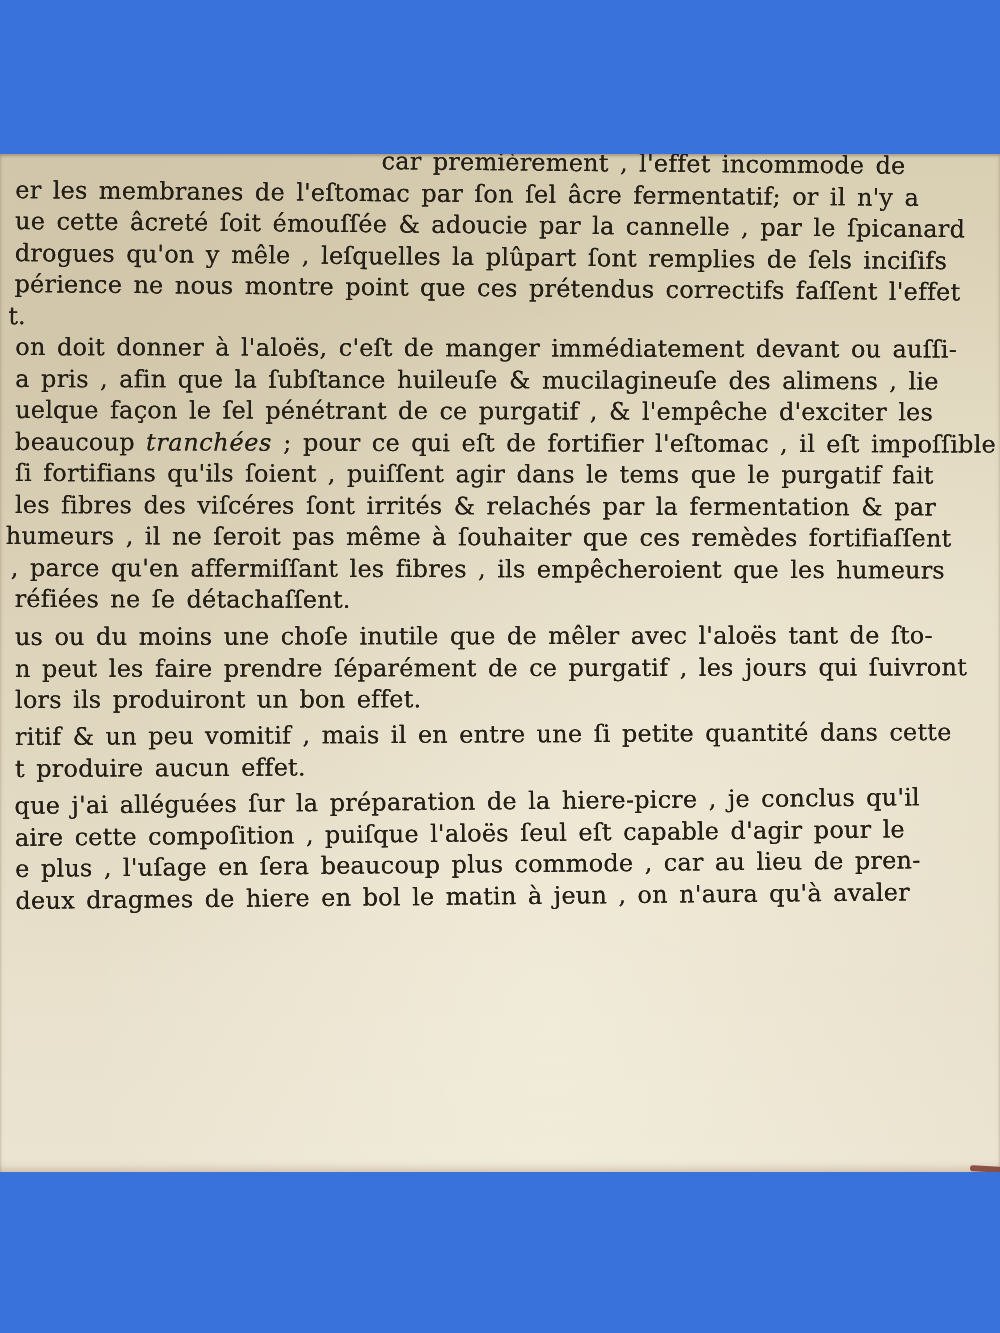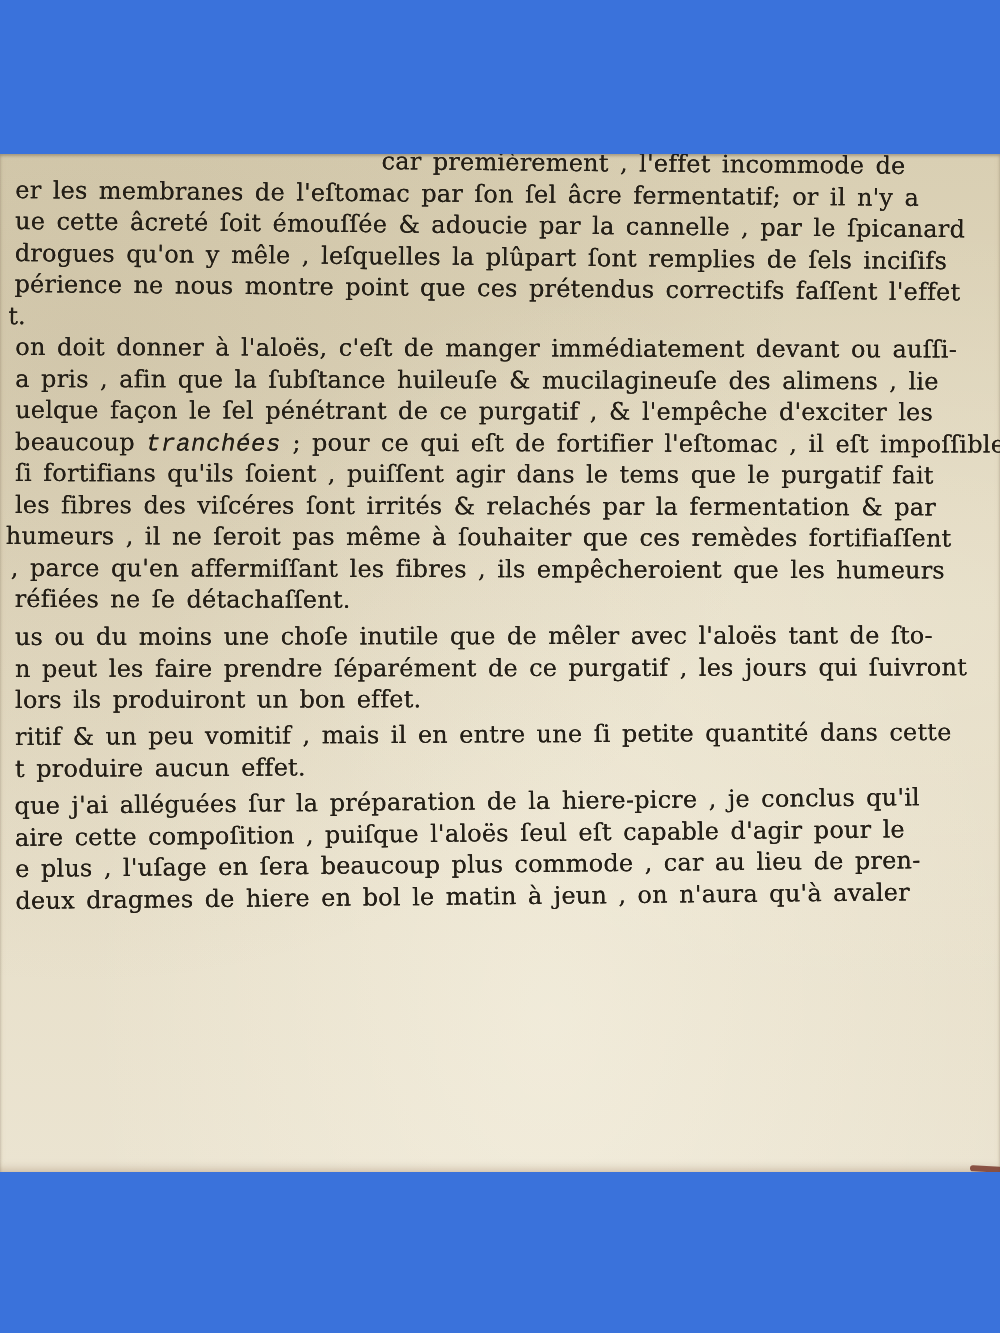--- a/index.html
+++ b/index.html
@@ -49,21 +49,21 @@
   .p1 { margin-top: -11px; transform: rotate(0.5deg); }
   .p2 { transform: rotate(0.15deg); }
   .p3 { margin-top: 6px; transform: rotate(-0.1deg); }
   .p4 { margin-top: 6px; transform: rotate(-0.3deg); }
   .p5 { margin-top: 6px; transform: rotate(-0.55deg); }
   .line { height: 31.5px; }
   .l-first { padding-left: 366px; }
   .l-frag { margin-left: -6px; }
   .l-clip-h { margin-left: -9px; }
   .l-clip-c { margin-left: -4px; }
-  .em { font-style: italic; letter-spacing: 0.6px; font-family: Liberation Mono, monospace; }
+  .em { font-style: italic; letter-spacing: 0.6px; }
   .edge-wedge {
     position: absolute;
     right: -4px;
     bottom: 0px;
     width: 34px;
     height: 6px;
     background: #7a3b2e;
     border-radius: 3px;
     transform: rotate(3deg);
     opacity: 0.85;

